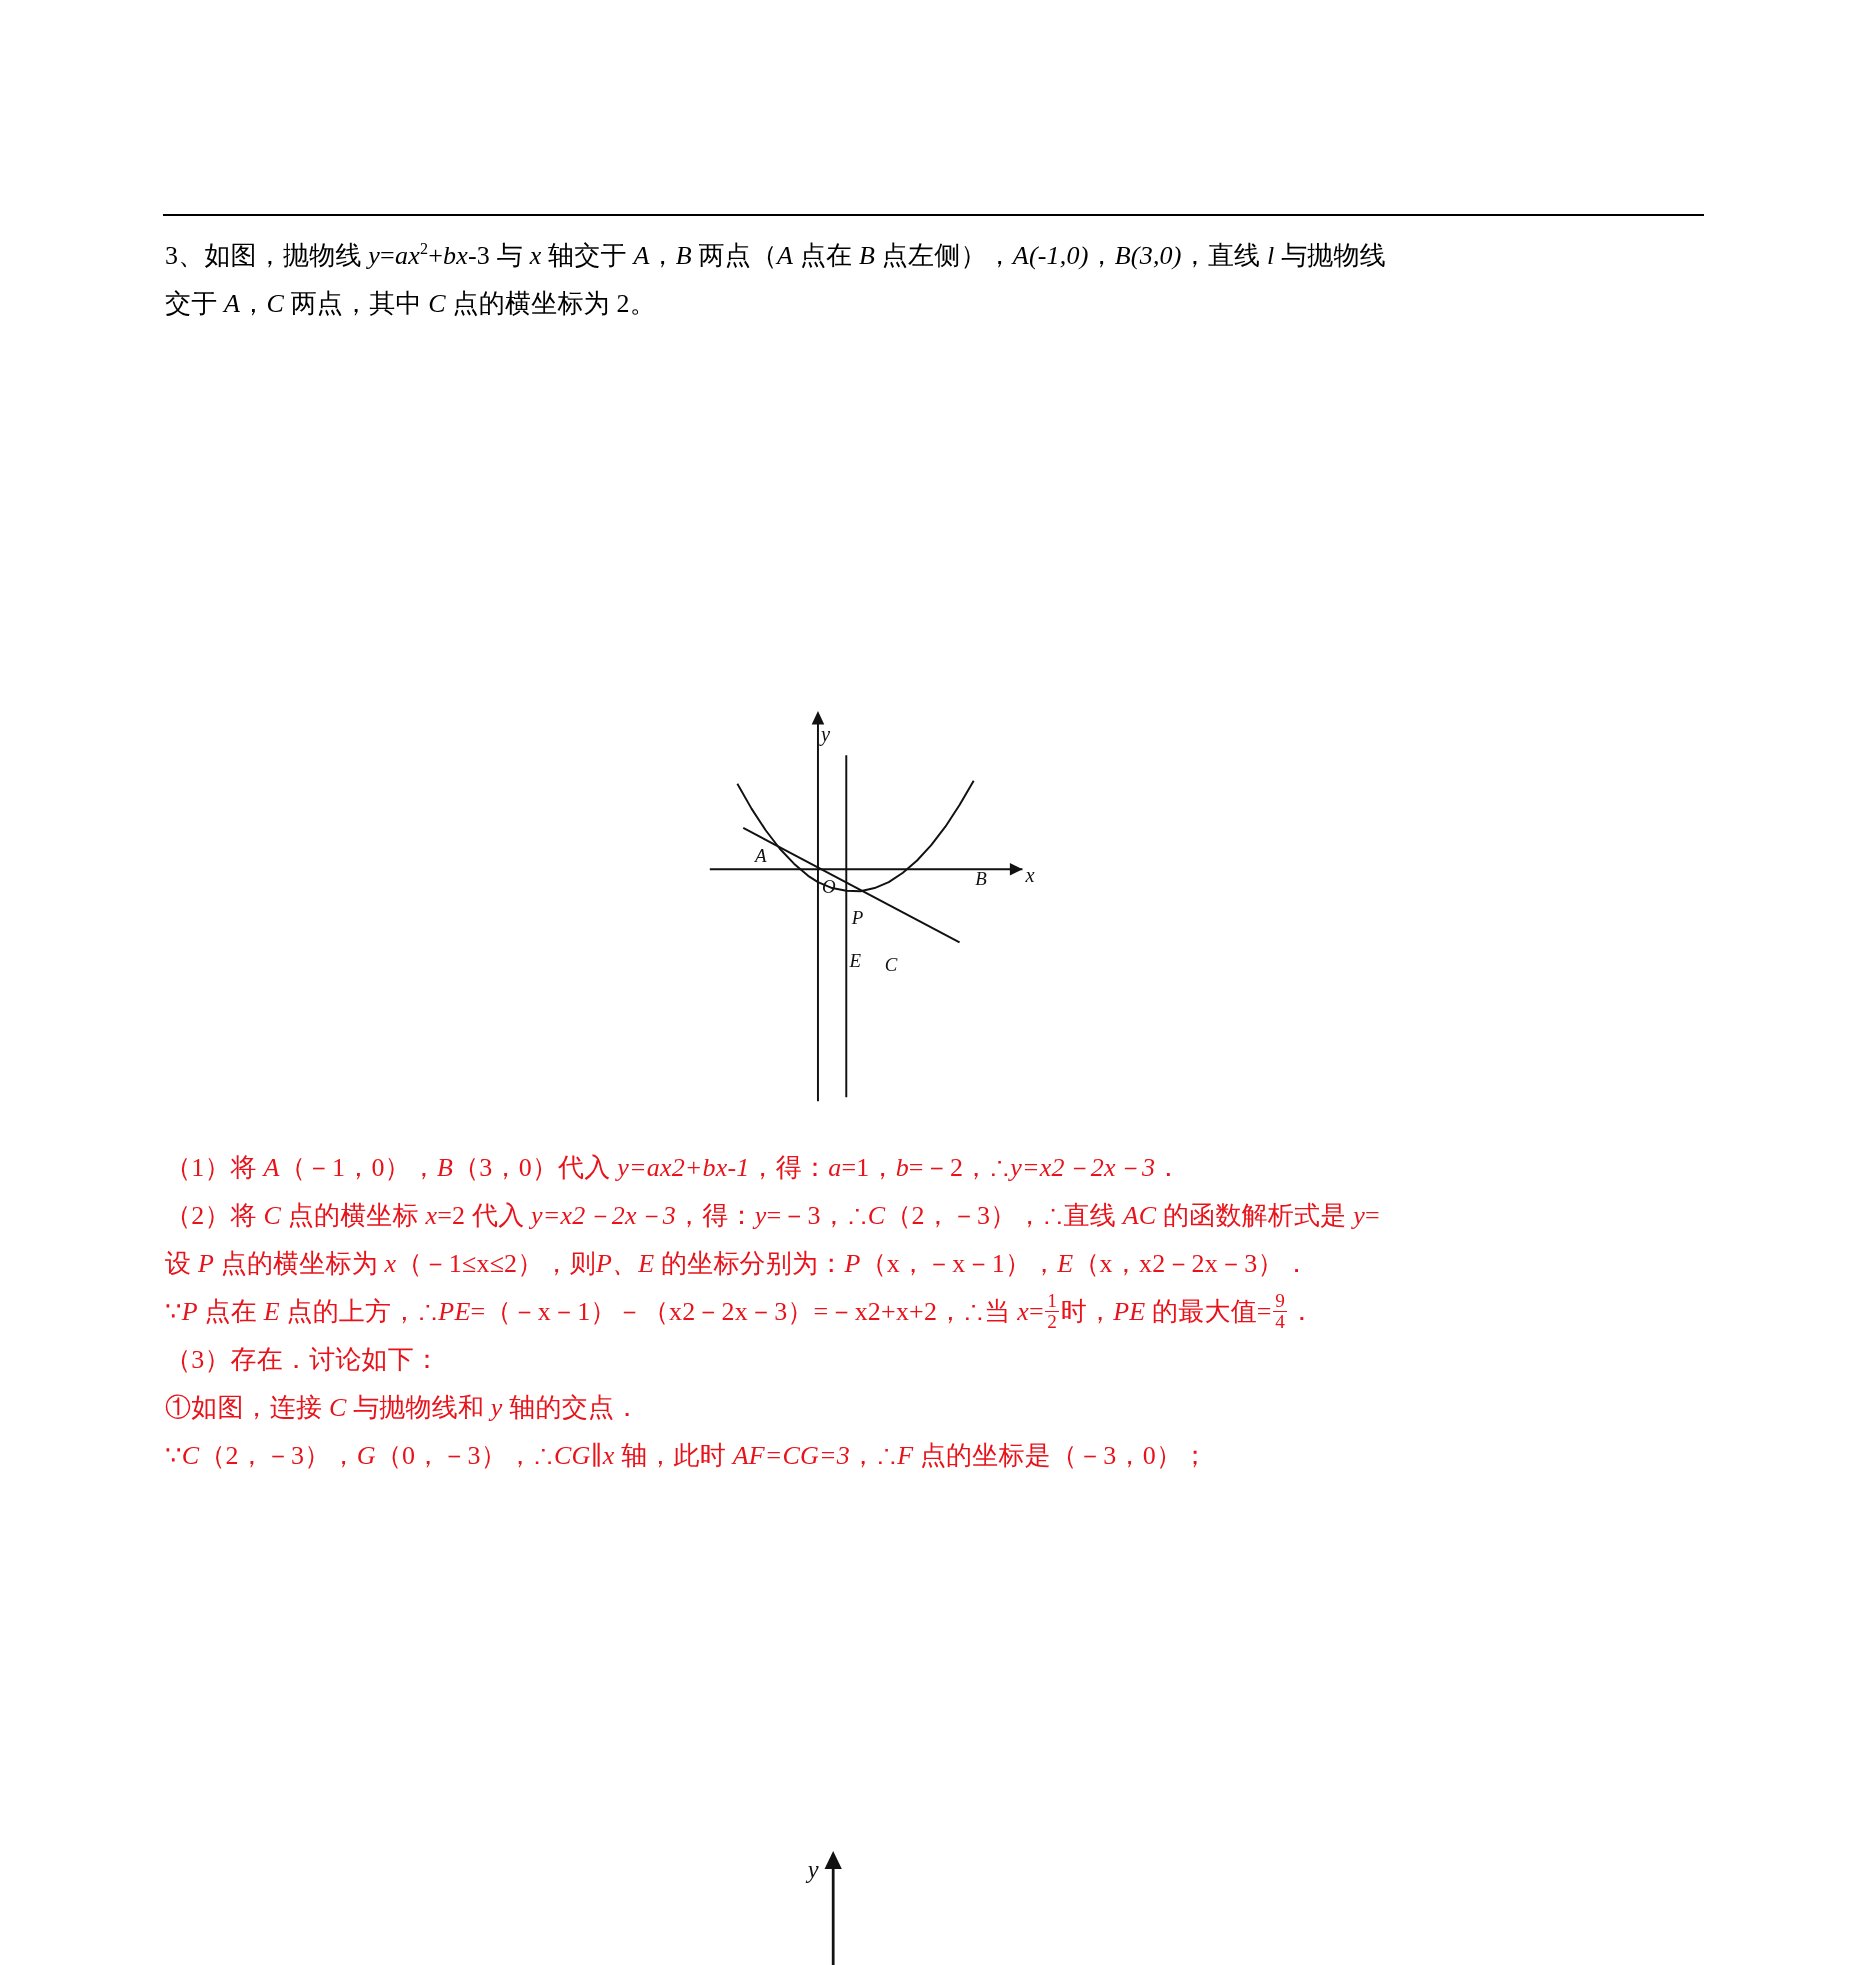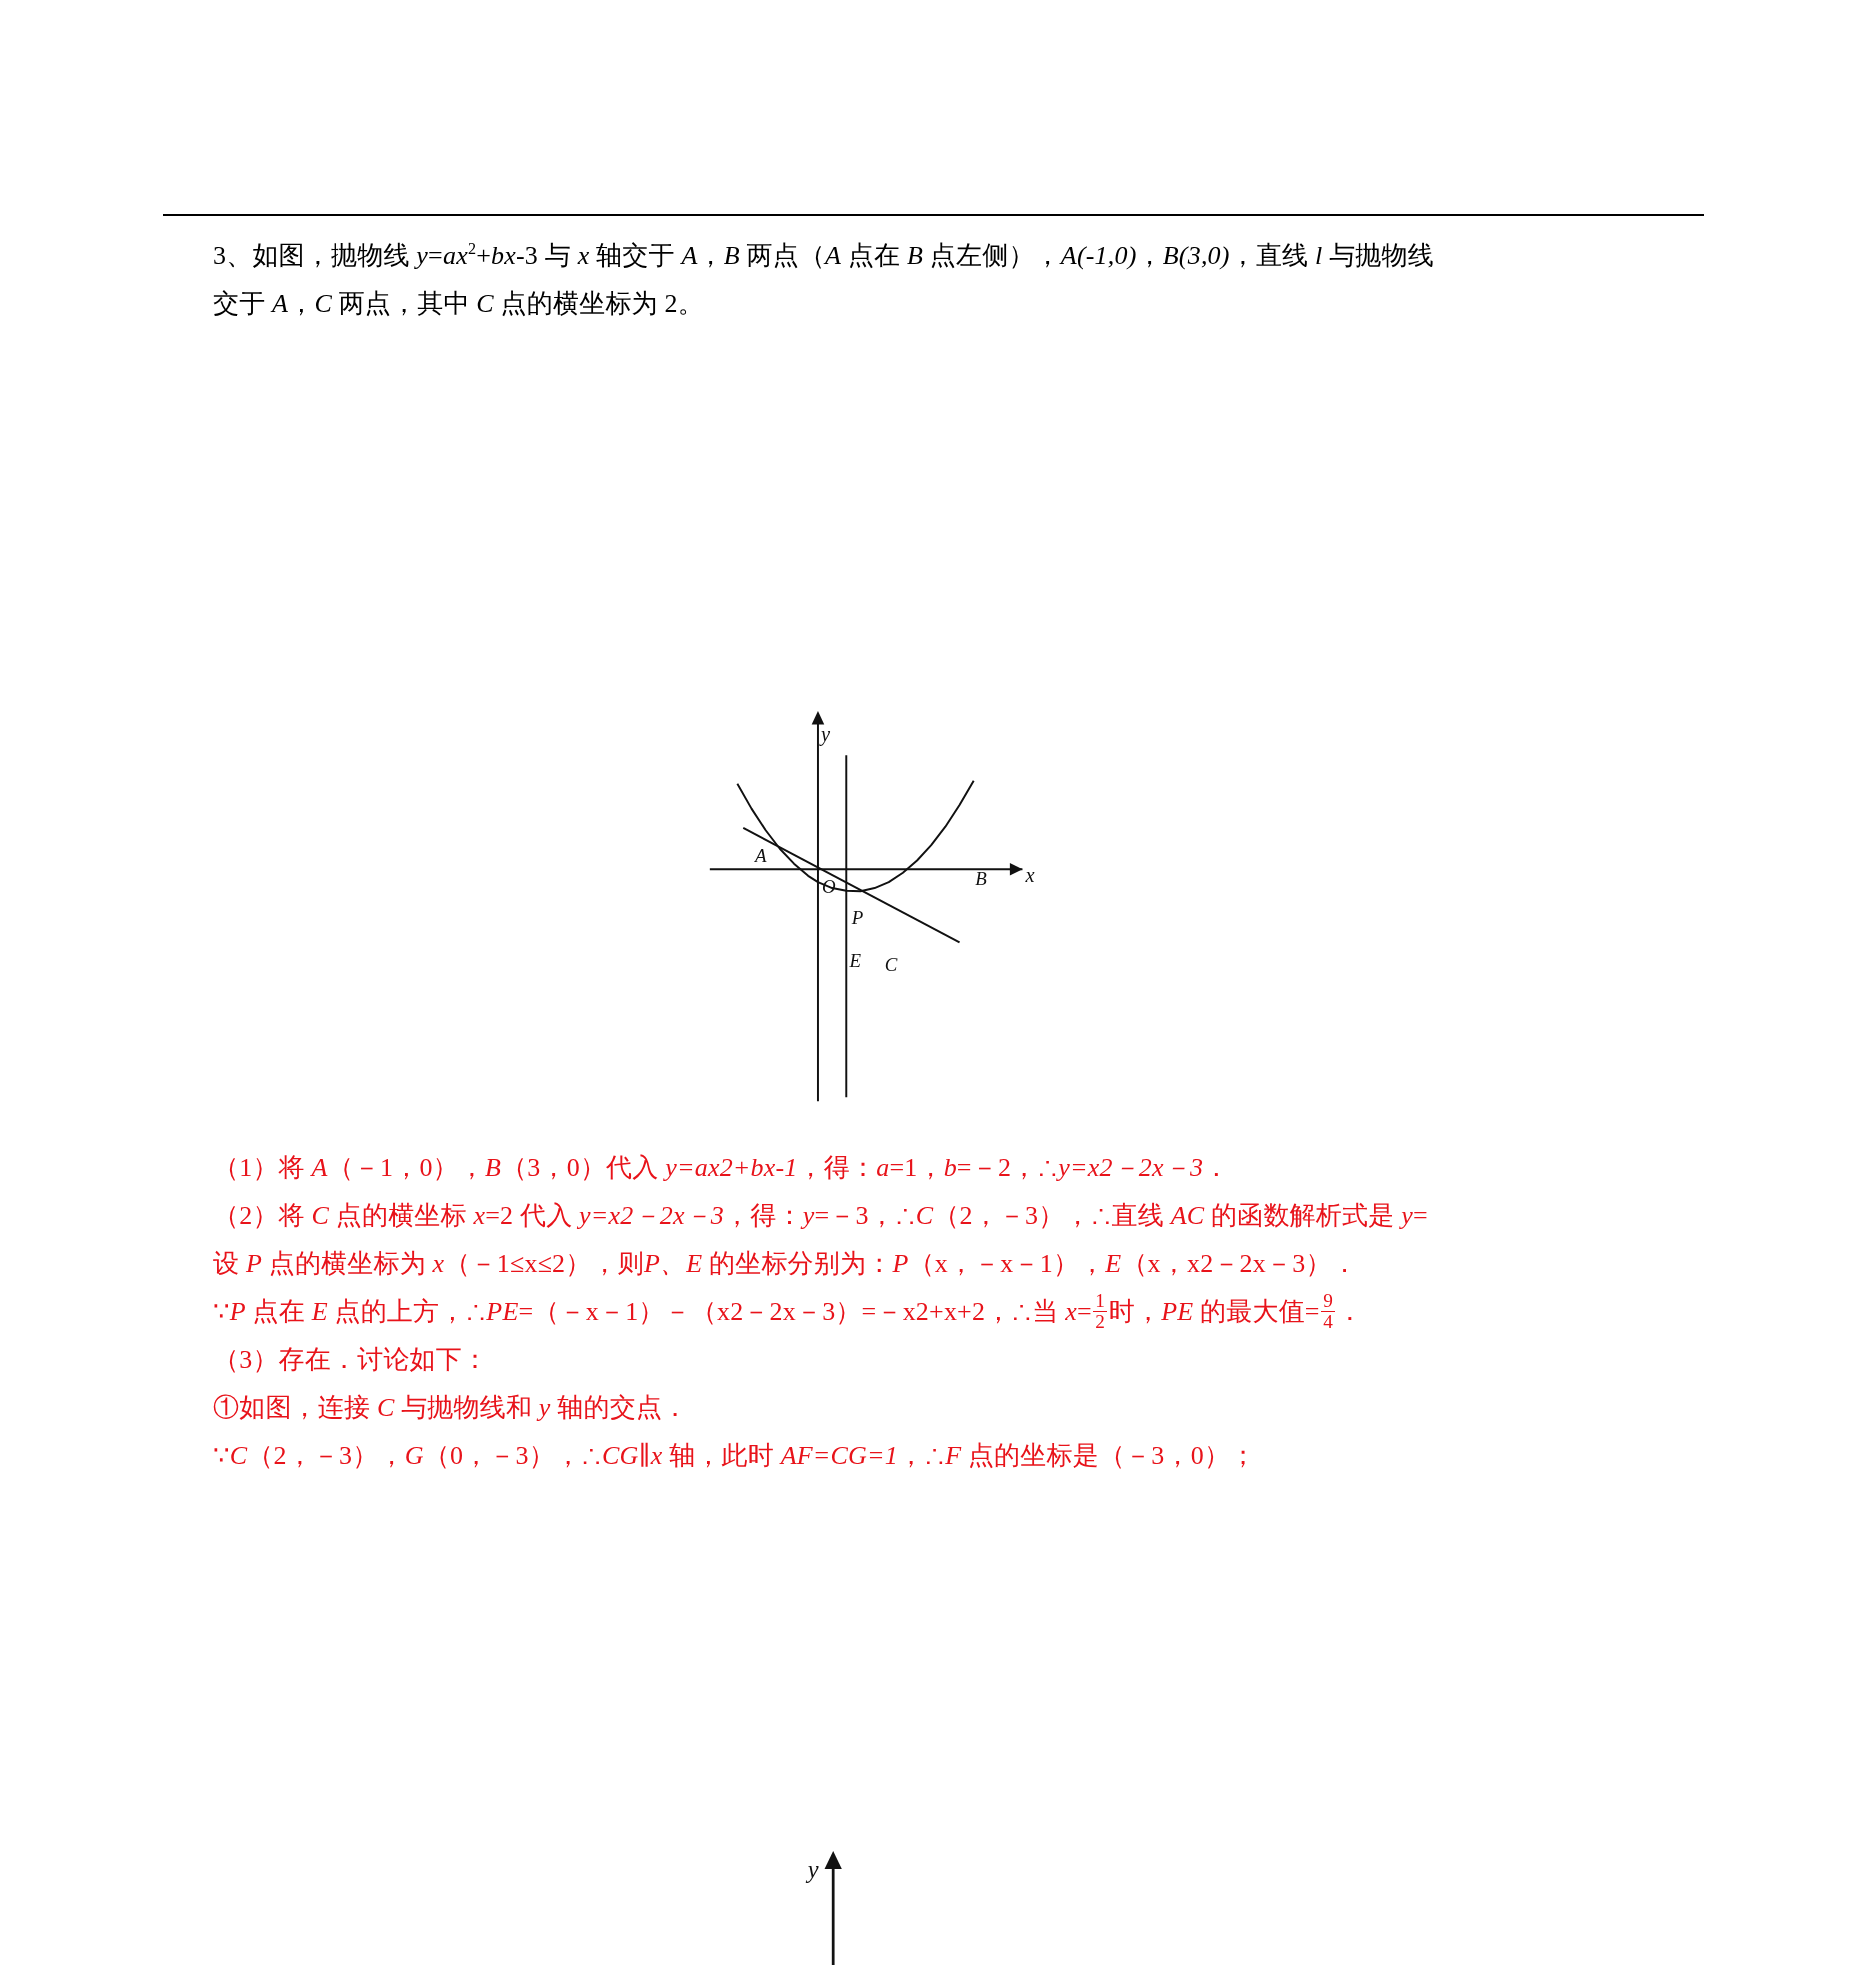--- a/index.html
+++ b/index.html
@@ -29,21 +29,20 @@
     top: 214px;
     width: 1541px;
     height: 2px;
     background: #000000;
   }
 
   .txtblock {
     position: absolute;
     left: 165px;
     width: 1543px;
-    margin-left: 48px;
   }
 
   .ln {
     font-size: 26px;
     line-height: 48px;
     letter-spacing: 0.2px;
     white-space: nowrap;
   }
 
   .red { color: #e8131a; }
@@ -134,21 +133,21 @@
 
 
     <div class="ln red"><span>设 </span><i class="mi">P</i><span> 点的横坐标为 </span><i class="mi">x</i><span>（－1≤x≤2），则</span><i class="mi">P、E</i><span> 的坐标分别为：</span><i class="mi">P</i><span>（x，－x－1），</span><i class="mi">E</i><span>（x，x2－2x－3）．</span></div>
 
     <div class="ln red"><span>∵</span><i class="mi">P</i><span> 点在 </span><i class="mi">E</i><span> 点的上方，</span><span>∴</span><i class="mi">PE</i><span>=（－x－1）－（x2－2x－3）=－x2+x+2，</span><span>∴</span><span>当 </span><i class="mi">x</i><span>=</span><span class="frac"><span class="num">1</span><span class="den">2</span></span><span>时，</span><i class="mi">PE</i><span> 的最大值=</span><span class="frac"><span class="num">9</span><span class="den">4</span></span><span>．</span></div>
 
     <div class="ln red"><span>（3）存在．讨论如下：</span></div>
 
     <div class="ln red"><span>①如图，连接 </span><i class="mi">C</i><span> 与抛物线和 </span><i class="mi">y</i><span> 轴的交点．</span></div>
 
-    <div class="ln red"><span>∵</span><i class="mi">C</i><span>（2，－3），</span><i class="mi">G</i><span>（0，－3），</span><span>∴</span><i class="mi">CG</i><span>∥</span><i class="mi">x</i><span> 轴，此时 </span><i class="mi">AF=CG=1</i><span>，</span><span>∴</span><i class="mi">F</i><span> 点的坐标是（－3，0）；</span></div>
+    <div class="ln red"><span>∵</span><i class="mi">C</i><span>（2，－3），</span><i class="mi">G</i><span>（0，－3），</span><span>∴</span><i class="mi">CG</i><span>∥</span><i class="mi">x</i><span> 轴，此时 </span><i class="mi">AF=CG=3</i><span>，</span><span>∴</span><i class="mi">F</i><span> 点的坐标是（－3，0）；</span></div>
 
   </div>
 
   <div class="fig" style="left:613px; top:1847px;">
     <svg width="629" height="558" viewBox="0 0 1600 1420" xmlns="http://www.w3.org/2000/svg">
 
       <line x1="35" y1="660" x2="1360" y2="660" stroke="#111" stroke-width="7"></line>
       <polygon points="1368,660 1320,639 1320,681" fill="#111"></polygon>
 
       <line x1="560" y1="1400" x2="560" y2="35" stroke="#111" stroke-width="7"></line>

